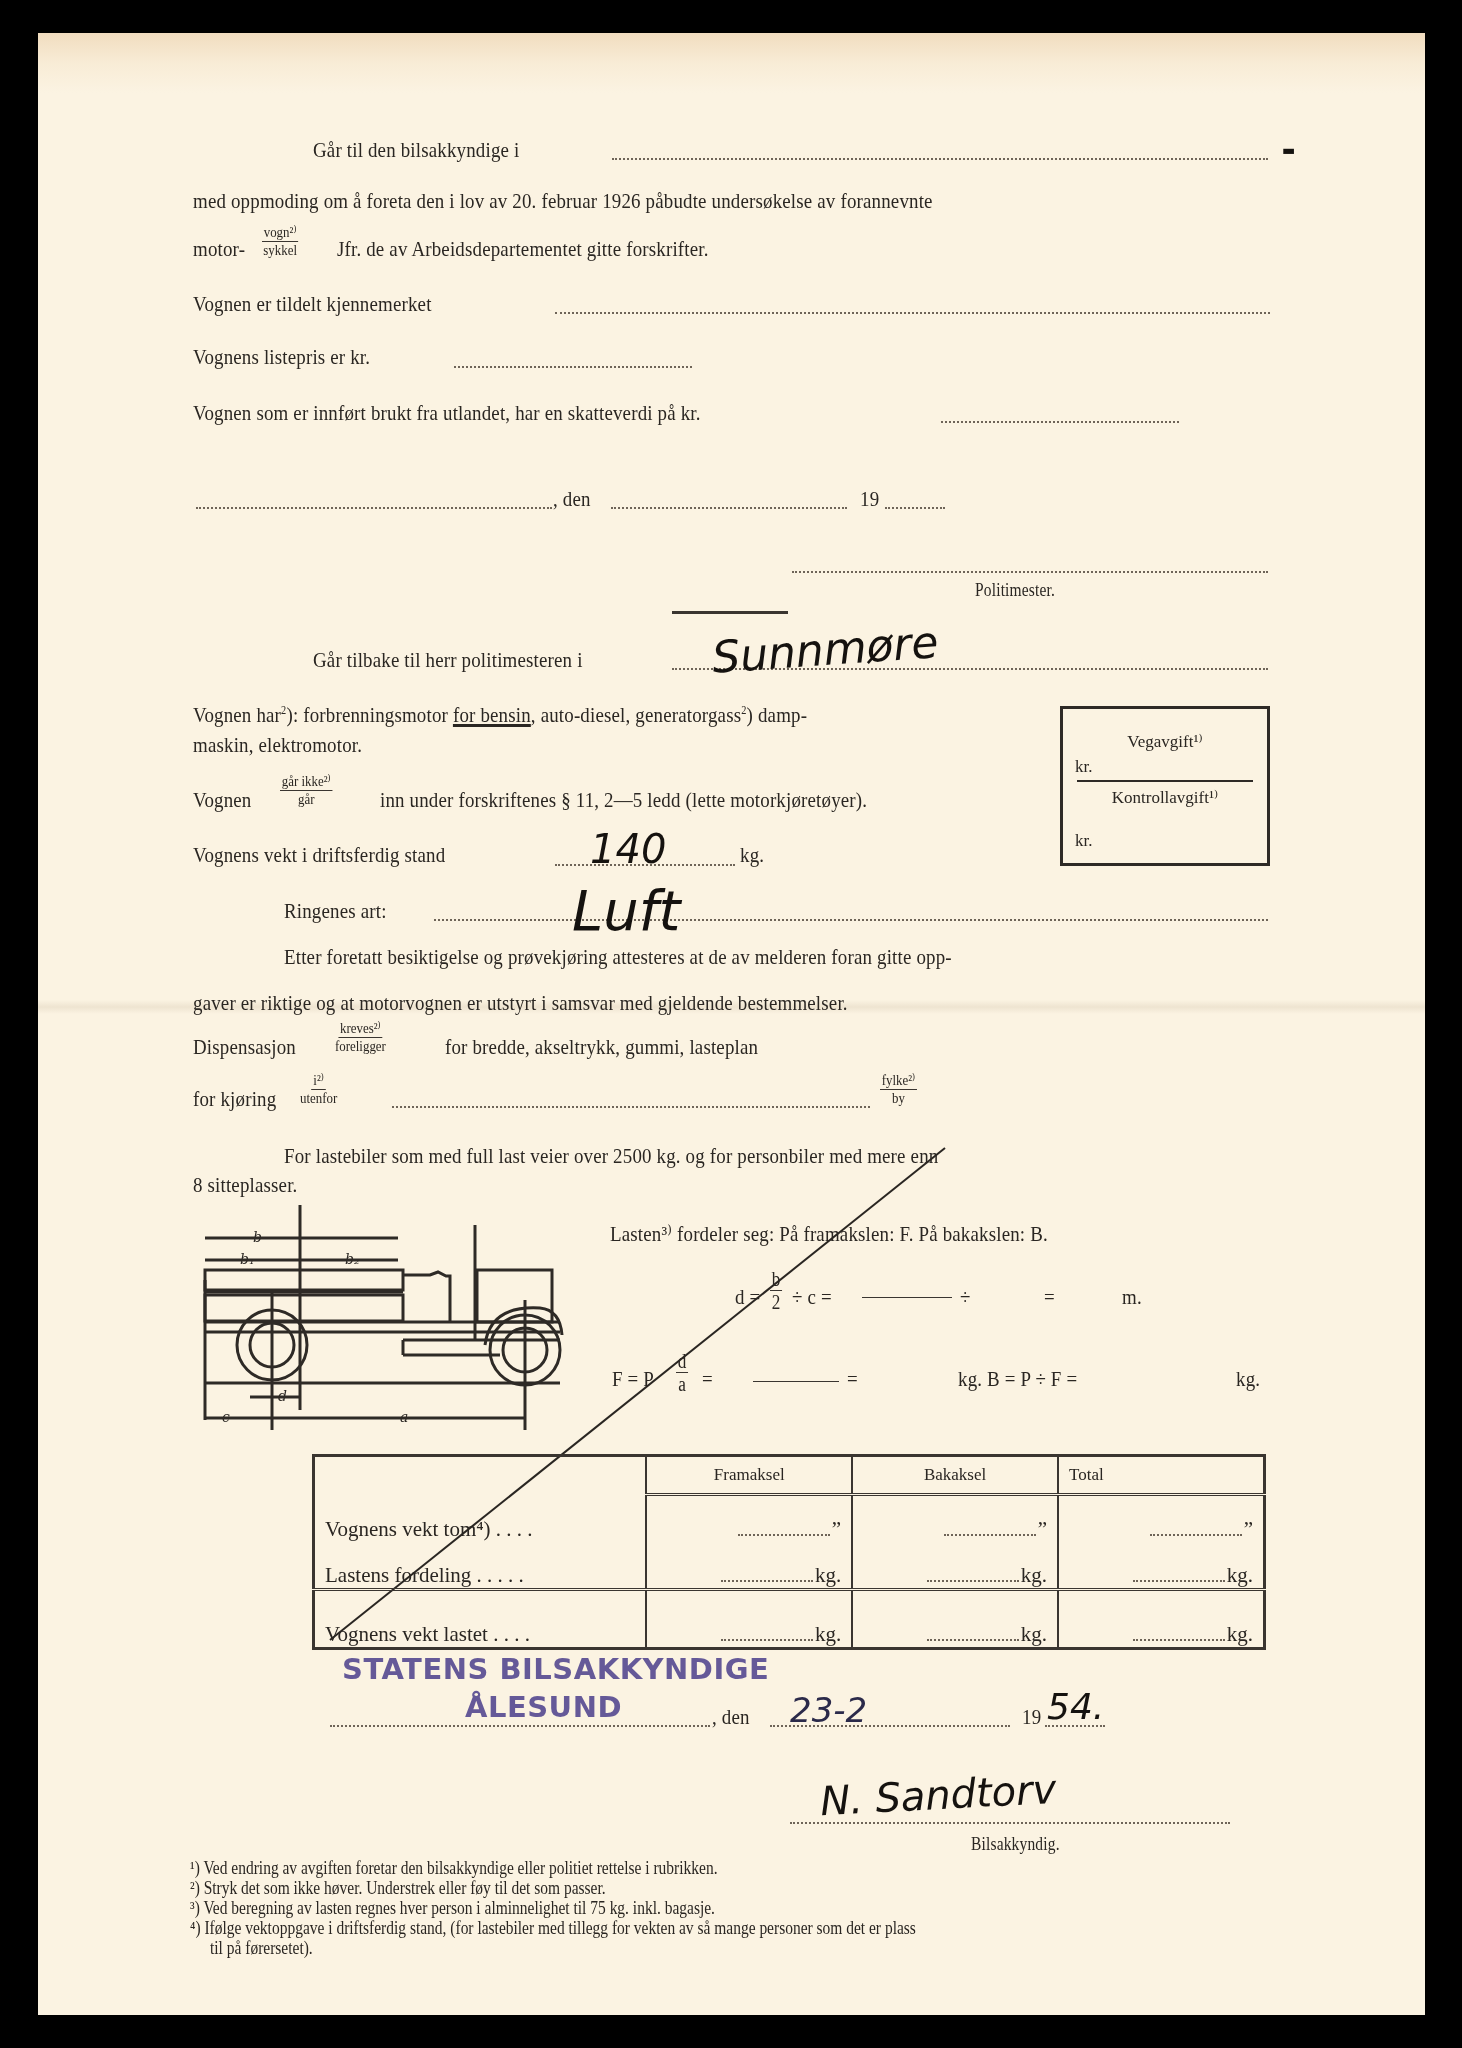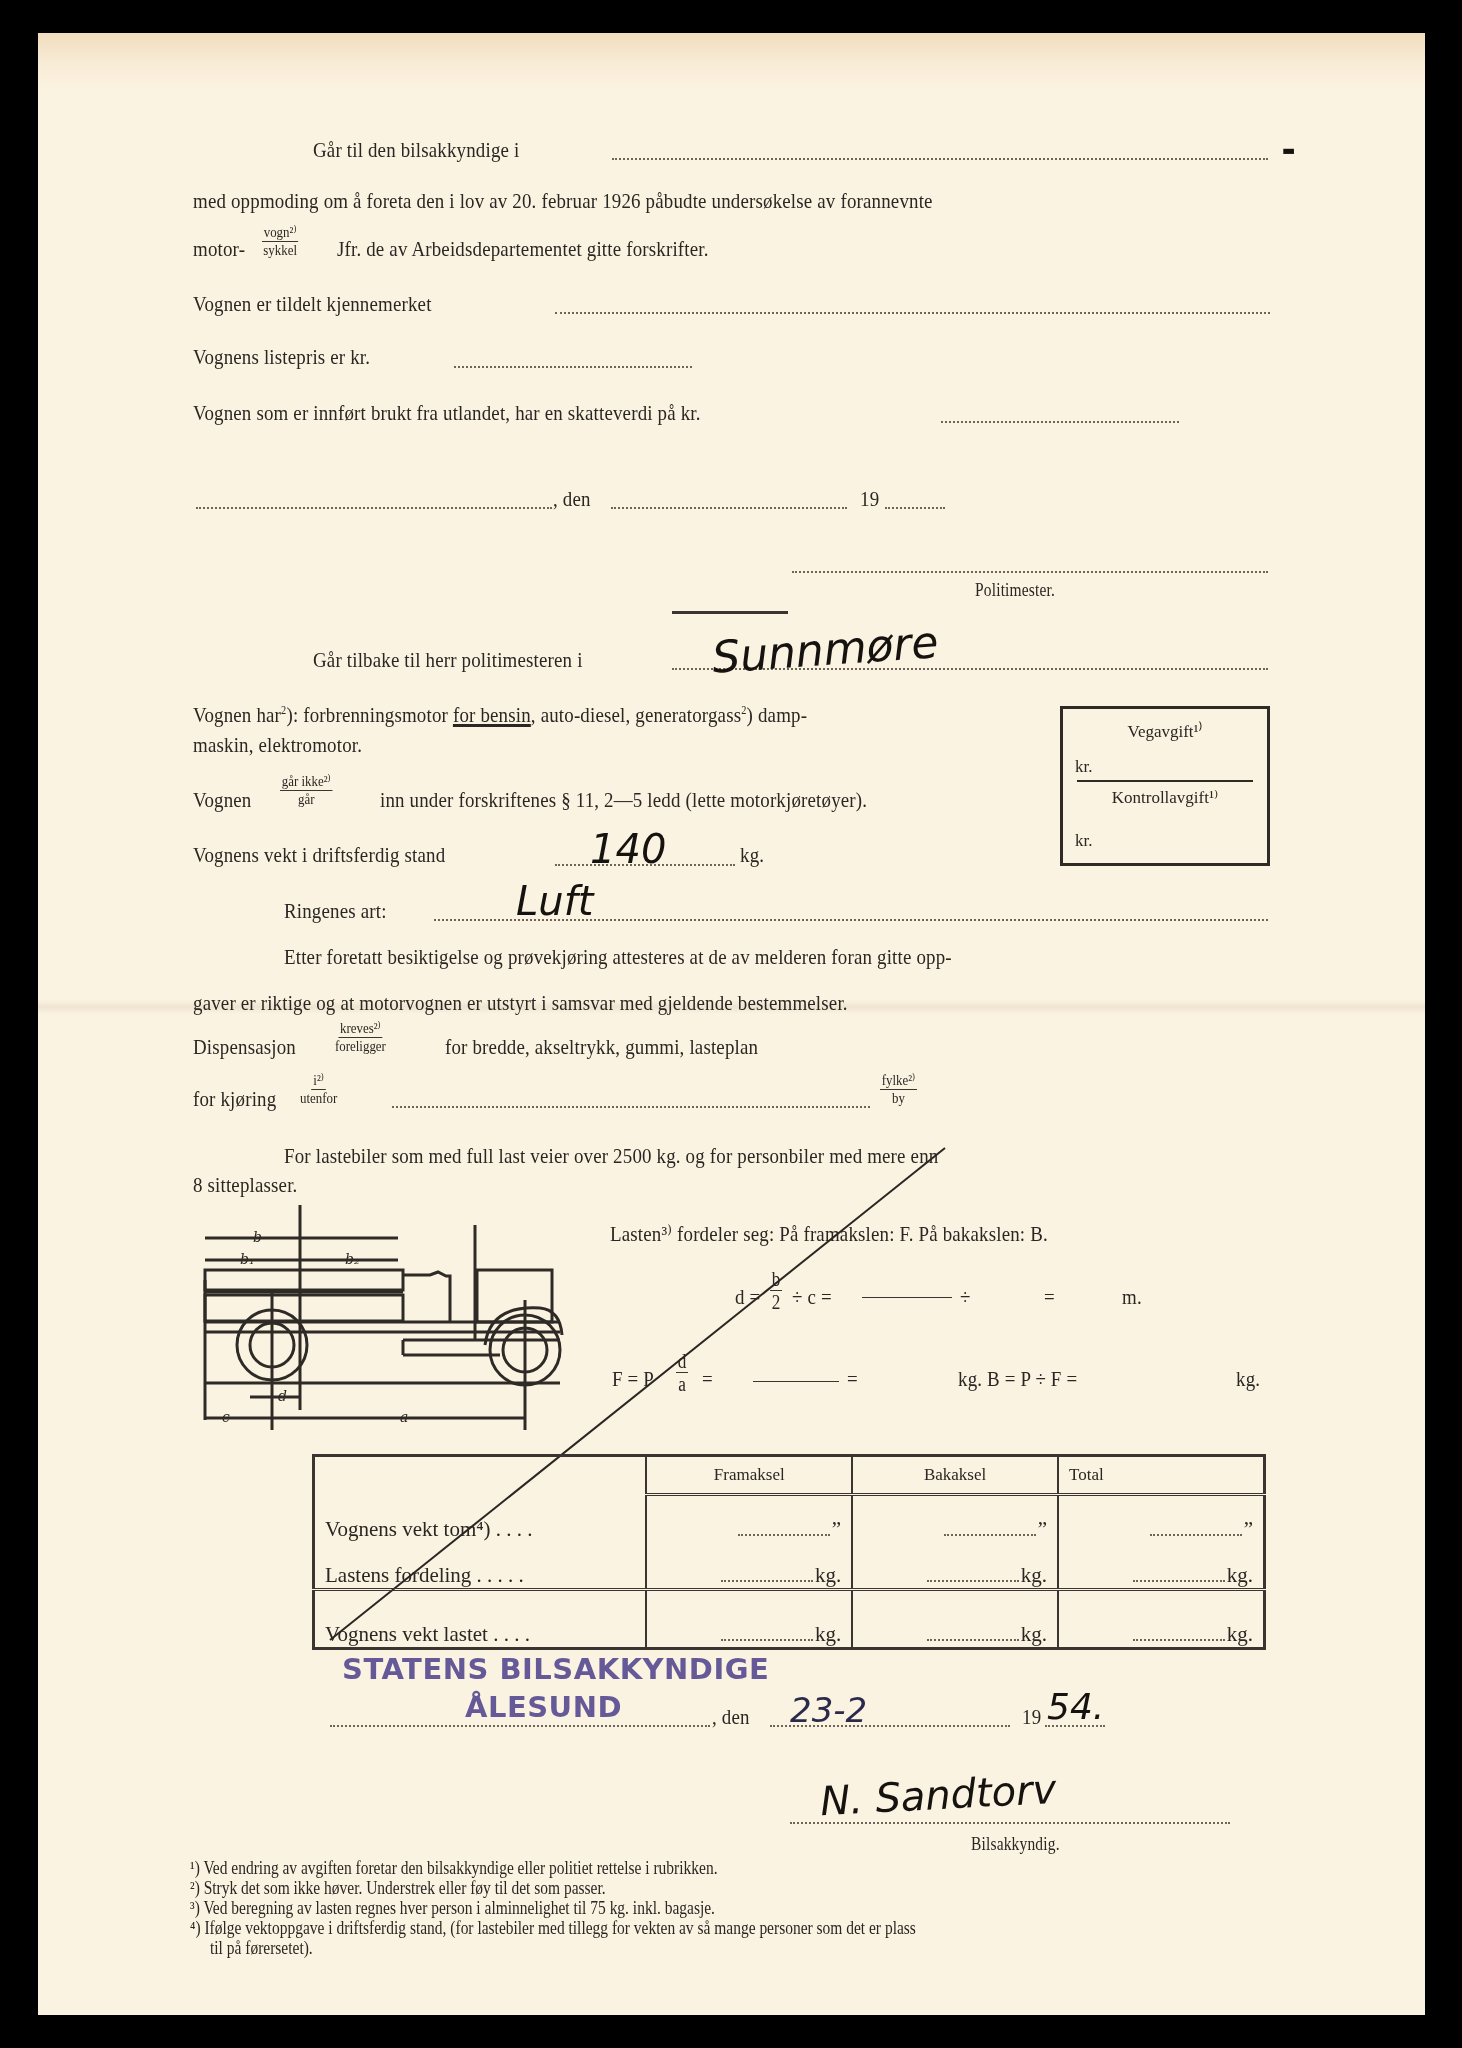--- a/index.html
+++ b/index.html
@@ -82,30 +82,30 @@
   <span>går</span>
 </div>
 <div class="t" style="left:380px;top:787px;">inn under forskriftenes § 11, 2—5 ledd (lette motorkjøretøyer).</div>
 
 <div class="t" style="left:193px;top:842px;">Vognens vekt i driftsferdig stand</div>
 <div class="dots" style="left:555px;top:864px;width:180px;"></div>
 <div class="hand" style="left:590px;top:826px;font-size:40px;">140</div>
 <div class="t" style="left:740px;top:842px;">kg.</div>
 
 <div class="box">
-  <div class="lbl" style="top:10px;font-family:Liberation Serif, serif;">Vegavgift¹⁾</div>
+  <div class="lbl" style="top:22px;">Vegavgift¹⁾</div>
   <div class="kr" style="top:48px;">kr.</div>
   <div class="sep"></div>
   <div class="lbl" style="top:78px;">Kontrollavgift¹⁾</div>
   <div class="kr" style="top:122px;">kr.</div>
 </div>
 
 <div class="t" style="left:284px;top:898px;">Ringenes art:</div>
 <div class="dots" style="left:434px;top:919px;width:834px;"></div>
-<div class="hand" style="left:516px;top:878px;font-size:40px;">Luft</div>
+<div class="hand" style="left:572px;top:878px;font-size:56px;">Luft</div>
 
 <div class="t" style="left:284px;top:944px;">Etter foretatt besiktigelse og prøvekjøring attesteres at de av melderen foran gitte opp-</div>
 <div class="t" style="left:193px;top:990px;">gaver er riktige og at motorvognen er utstyrt i samsvar med gjeldende bestemmelser.</div>
 
 <div class="t" style="left:193px;top:1034px;">Dispensasjon</div>
 <div class="frac" style="left:335px;top:1020px;">
   <span class="num">kreves²⁾</span>
   <span>foreligger</span>
 </div>
 <div class="t" style="left:445px;top:1034px;">for bredde, akseltrykk, gummi, lasteplan</div>

